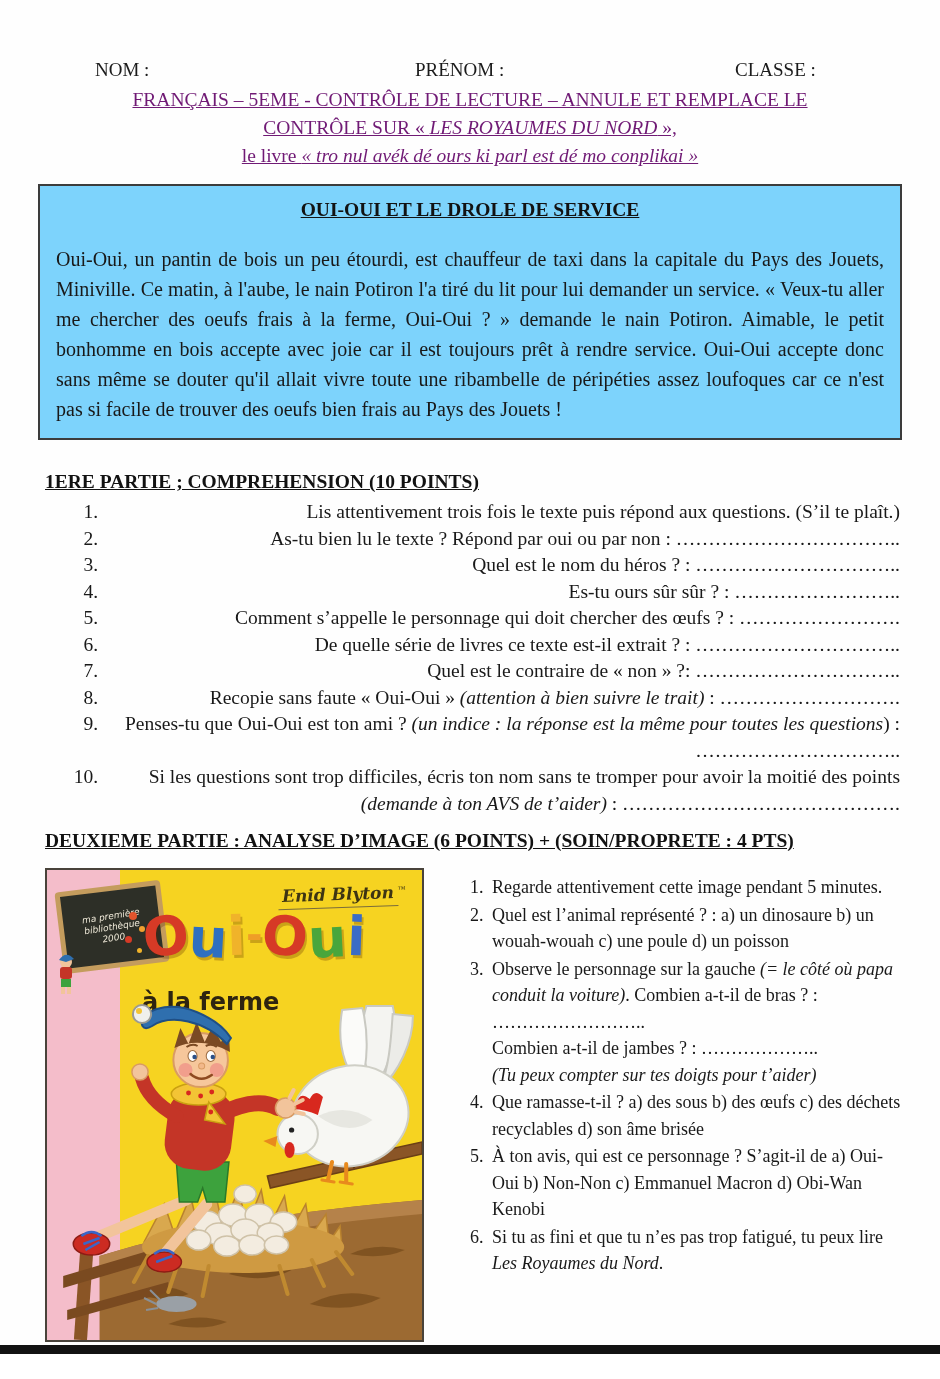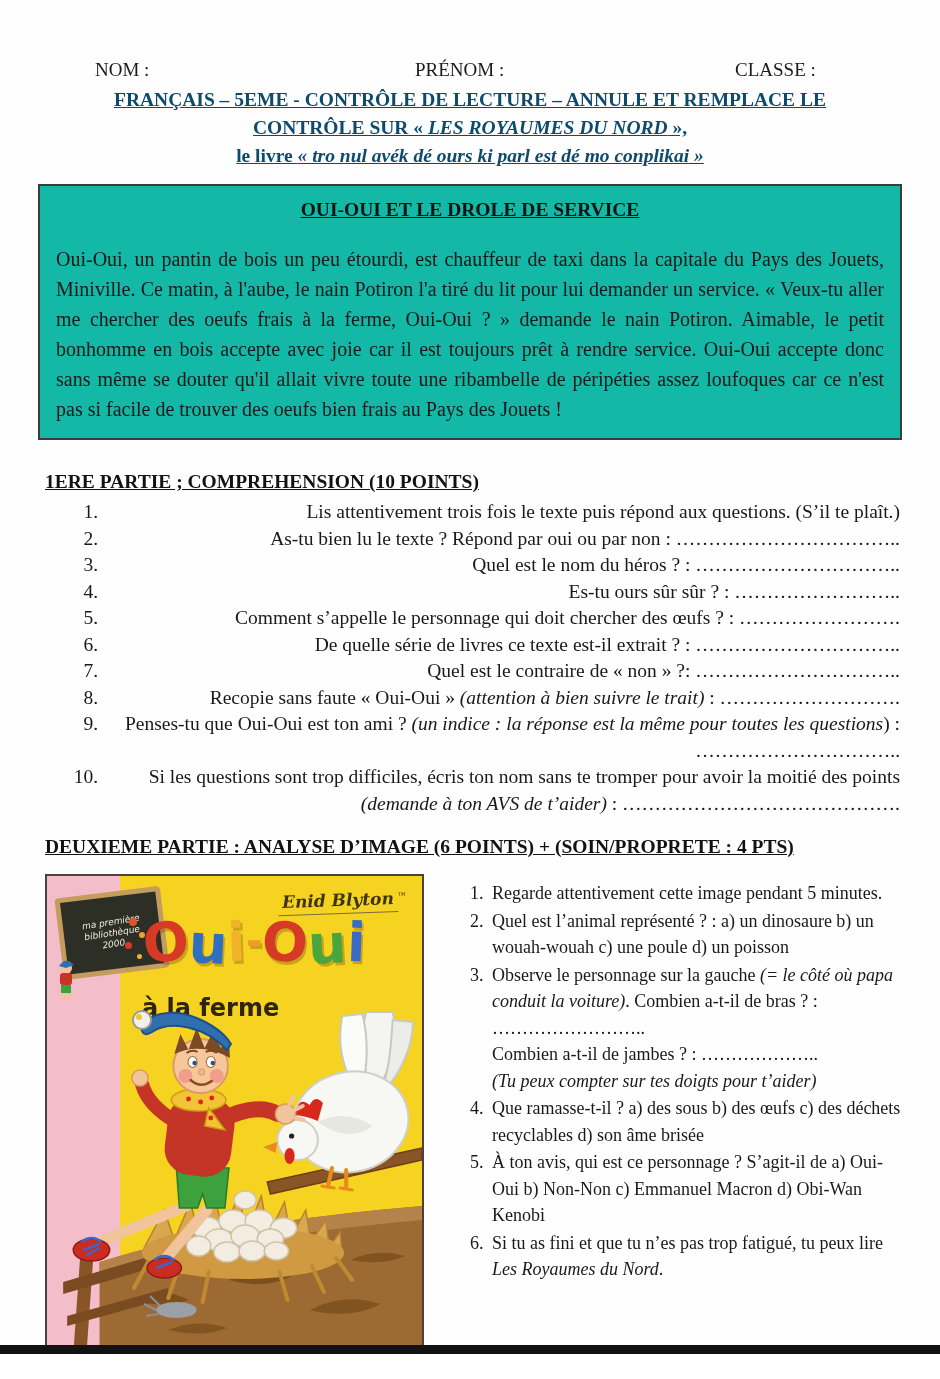--- a/index.html
+++ b/index.html
@@ -2,32 +2,32 @@
 <html lang="fr"><head>
 <meta charset="utf-8">
 <style>
   html,body{margin:0;padding:0;background:#ffffff;}
   .page{position:relative;width:940px;height:1354px;background:#fefefe;overflow:hidden;
         font-family:"Liberation Serif",serif;color:#1b1b1b;}
   
   .header-row{display:grid;grid-template-columns:320px 320px auto;padding:58px 40px 0 95px;
               font-size:19px;line-height:24px;}
   
-  .doc-title{margin-top:4px;text-align:center;font-weight:bold;font-size:19.5px;line-height:28px;color:#0c4a6e;}
+  .doc-title{margin-top:4px;text-align:center;font-weight:normal;font-size:19.5px;line-height:28px;color:#701a75;}
   .doc-title .u{text-decoration:underline;}
   .it{font-style:italic;}
   
-  .text-box{margin:14px 38px 0 38px;border:2px solid #3c3c3c;padding:10px 16px 14px 16px;background:#14b8a6;}
+  .text-box{margin:14px 38px 0 38px;border:2px solid #3c3c3c;padding:10px 16px 14px 16px;background:#7dd3fc;}
   .box-title{text-align:center;font-weight:bold;font-size:19.5px;line-height:28px;text-decoration:underline;color:#121212;}
   .box-paragraph{margin-top:20px;font-size:20px;line-height:30px;text-align:justify;color:#191919;}
   .box-attribution{margin-top:8px;padding-right:28px;text-align:right;font-weight:bold;font-size:20px;line-height:30px;}
   
   .part-heading{margin:28px 40px 0 45px;font-weight:bold;font-size:19.5px;line-height:27px;
                 text-decoration:underline;color:#121212;}
-  .part-heading.second{margin-top:16px;}
+  .part-heading.second{margin-top:10px;}
   
   ol.q-list{margin:4px 40px 0 0;padding-left:103px;font-size:19.5px;line-height:26.5px;color:#191919;text-align:right;}
   ol.q-list li{padding-left:6px;}
   
   .columns{display:flex;margin:14px 34px 0 45px;gap:22px;align-items:flex-start;}
   .right-col{flex:1;}
   ol.q-list2{margin:6px 0 0 0;padding-left:42px;font-size:18px;line-height:26.5px;color:#191919;}
   ol.q-list2 li{padding-left:4px;margin-bottom:1px;}
   
   .cover{position:relative;flex:0 0 auto;width:375px;height:470px;border:2px solid #49433b;

